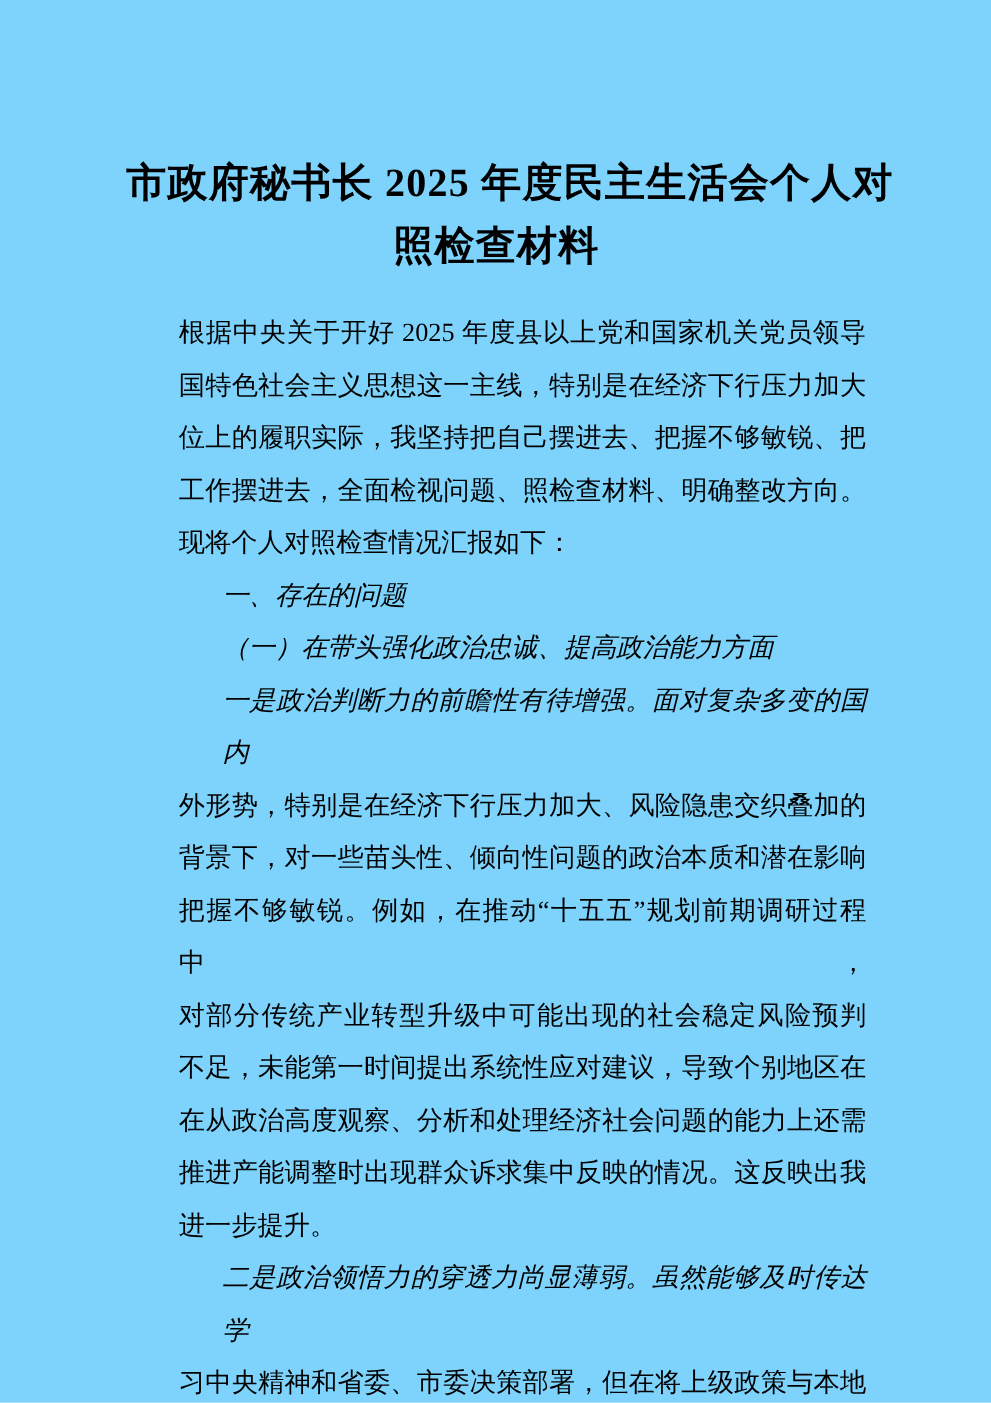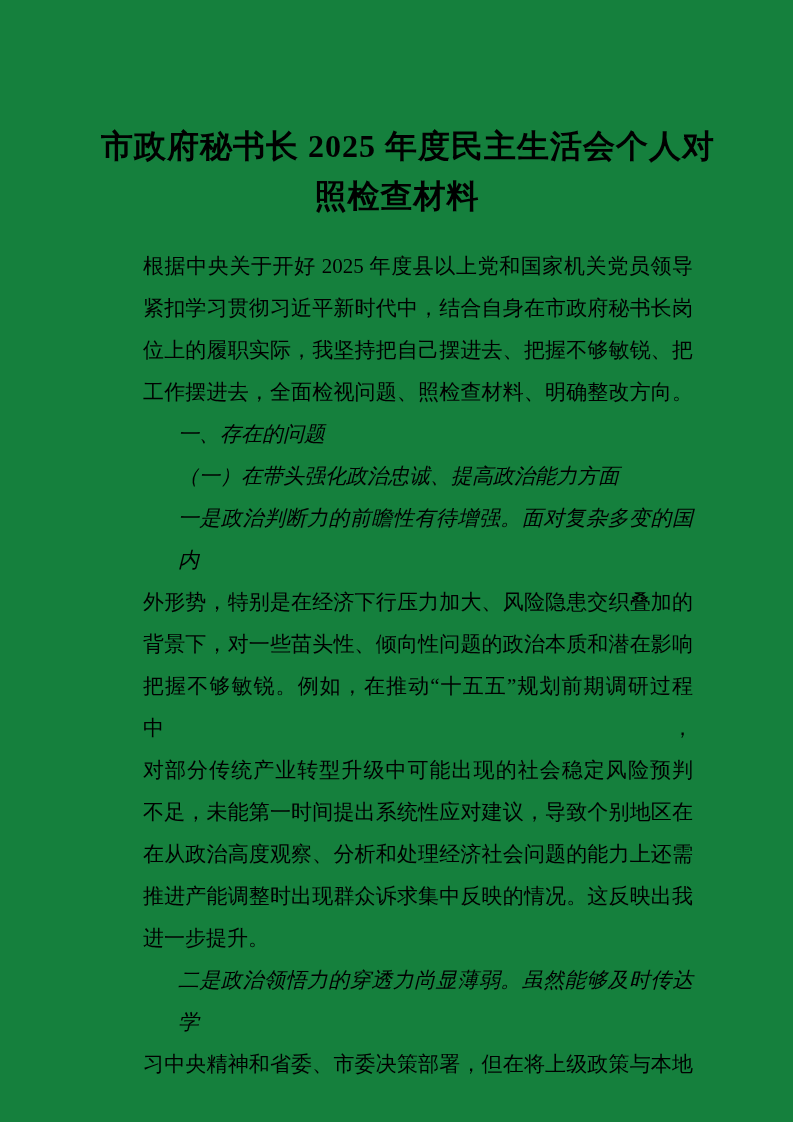--- a/index.html
+++ b/index.html
@@ -12,21 +12,21 @@
     height: 1122px;
     overflow: hidden;
     font-family: "Liberation Serif", serif;
     color: #000000;
   }
   .page {
     box-sizing: border-box;
     width: 793px;
     height: 1122px;
     padding: 121px 100px 0 101px;
-    background: #15803d;
+    background: #7dd3fc;
   }
   .doc-title {
     font-size: 32px;
     font-weight: bold;
     line-height: 50px;
     text-align: center;
     margin: 0 0 24px 0;
     letter-spacing: 1px;
   }
   .title-line {
@@ -53,23 +53,24 @@
 </head>
 <body>
 
 <div class="page">
   <h1 class="doc-title">
     <div class="title-line">市政府秘书长 2025 年度民主生活会个人对</div>
     <div class="title-line">照检查材料</div>
   </h1>
   <div class="doc-body">
       <div class="line fill">根据中央关于开好 2025 年度县以上党和国家机关党员领导</div>
-      <div class="line fill">紧扣学习贯彻习近平新时代中，结合自身在市政府秘书长岗</div>
+      <div class="line fill">国特色社会主义思想这一主线，特别是在经济下行压力加大</div>
       <div class="line fill">位上的履职实际，我坚持把自己摆进去、把握不够敏锐、把</div>
       <div class="line fill">工作摆进去，全面检视问题、照检查材料、明确整改方向。</div>
+      <div class="line">现将个人对照检查情况汇报如下：</div>
       <div class="line indent">一、存在的问题</div>
       <div class="line indent">（一）在带头强化政治忠诚、提高政治能力方面</div>
       <div class="line indent fill">一是政治判断力的前瞻性有待增强。面对复杂多变的国内</div>
       <div class="line fill">外形势，特别是在经济下行压力加大、风险隐患交织叠加的</div>
       <div class="line fill">背景下，对一些苗头性、倾向性问题的政治本质和潜在影响</div>
       <div class="line fill">把握不够敏锐。例如，在推动“十五五”规划前期调研过程中，</div>
       <div class="line fill">对部分传统产业转型升级中可能出现的社会稳定风险预判</div>
       <div class="line fill">不足，未能第一时间提出系统性应对建议，导致个别地区在</div>
       <div class="line fill">在从政治高度观察、分析和处理经济社会问题的能力上还需</div>
       <div class="line fill">推进产能调整时出现群众诉求集中反映的情况。这反映出我</div>

